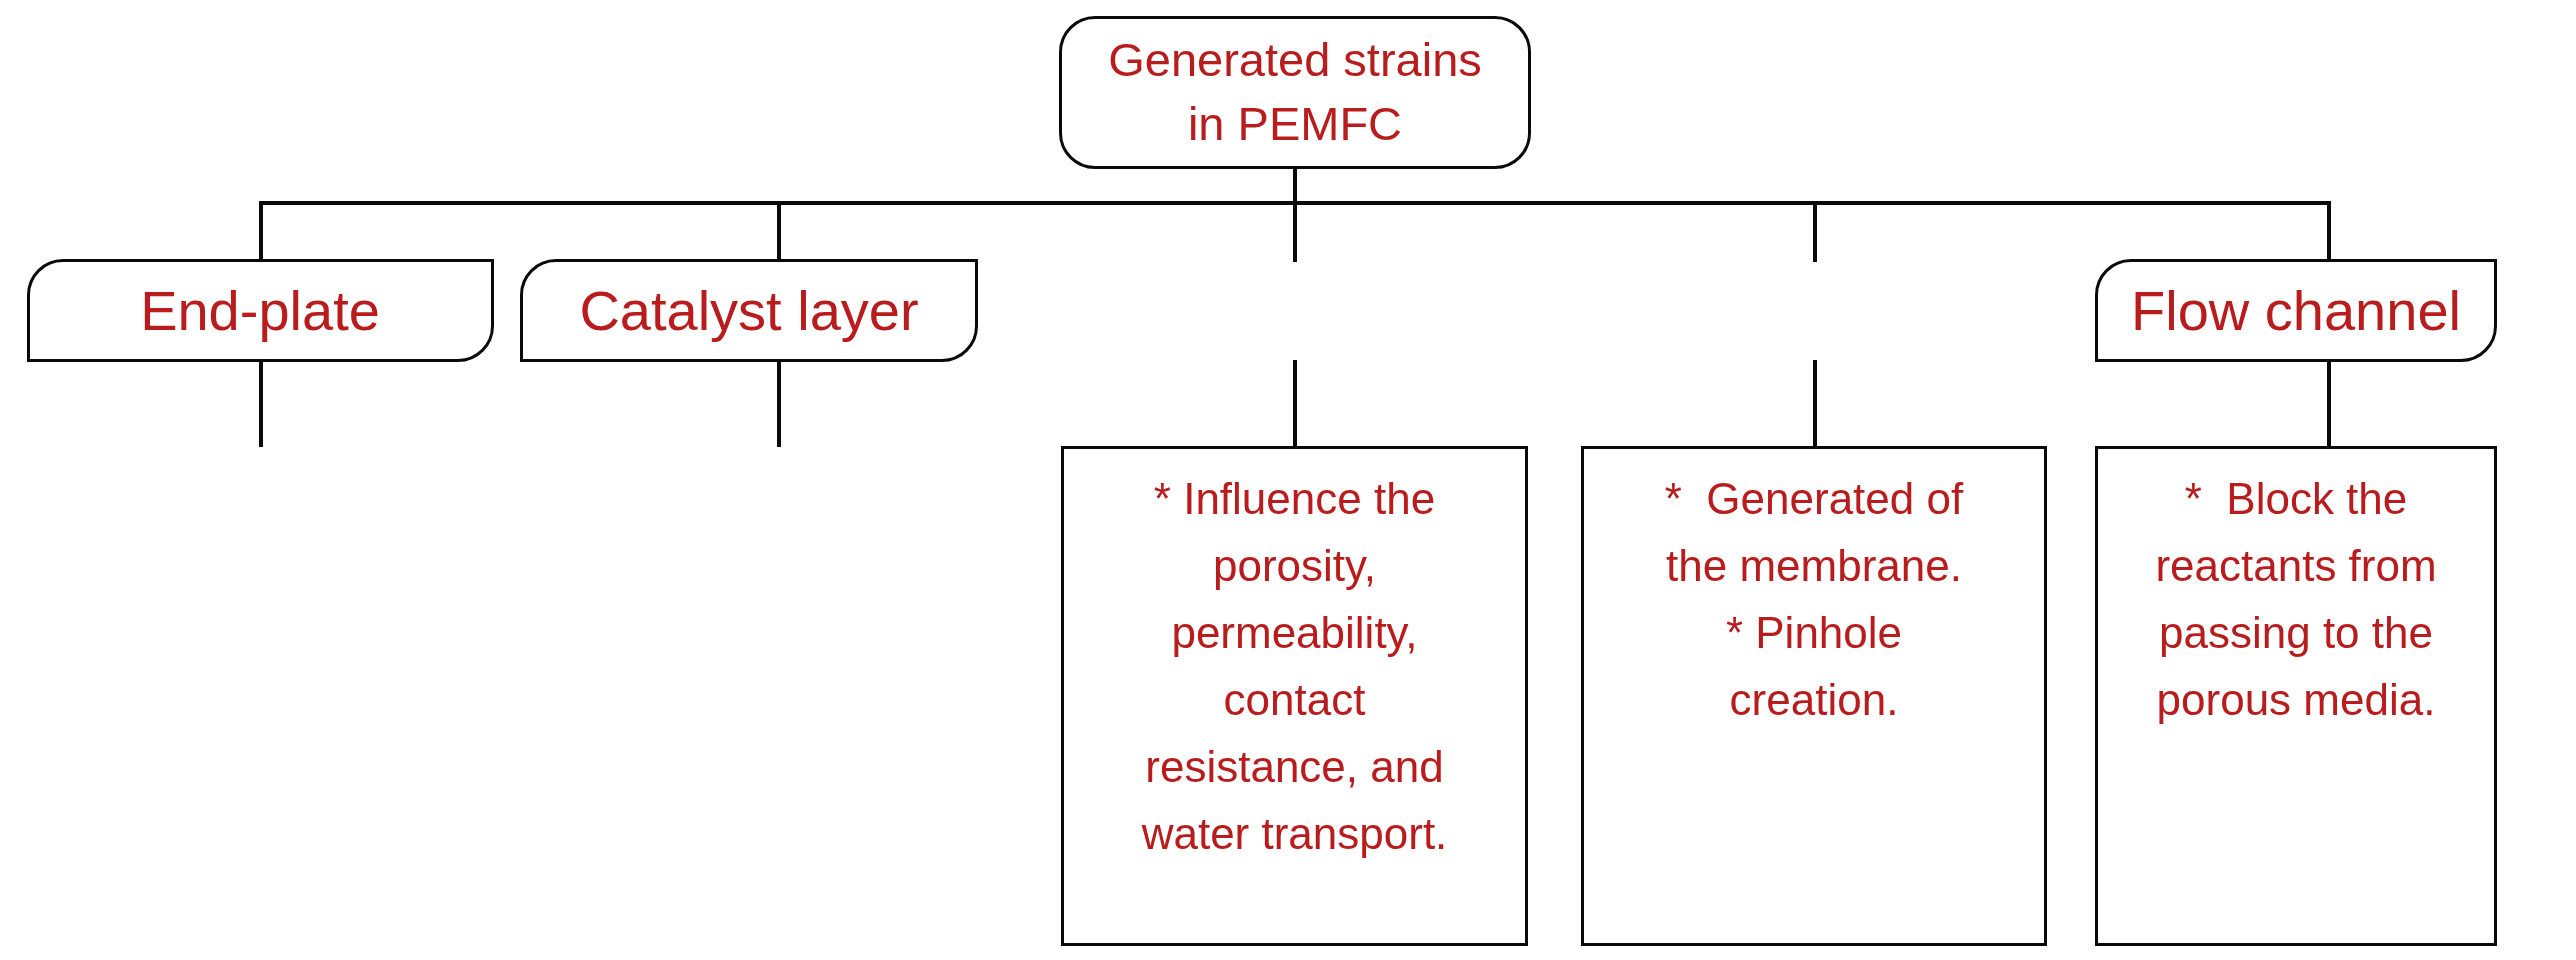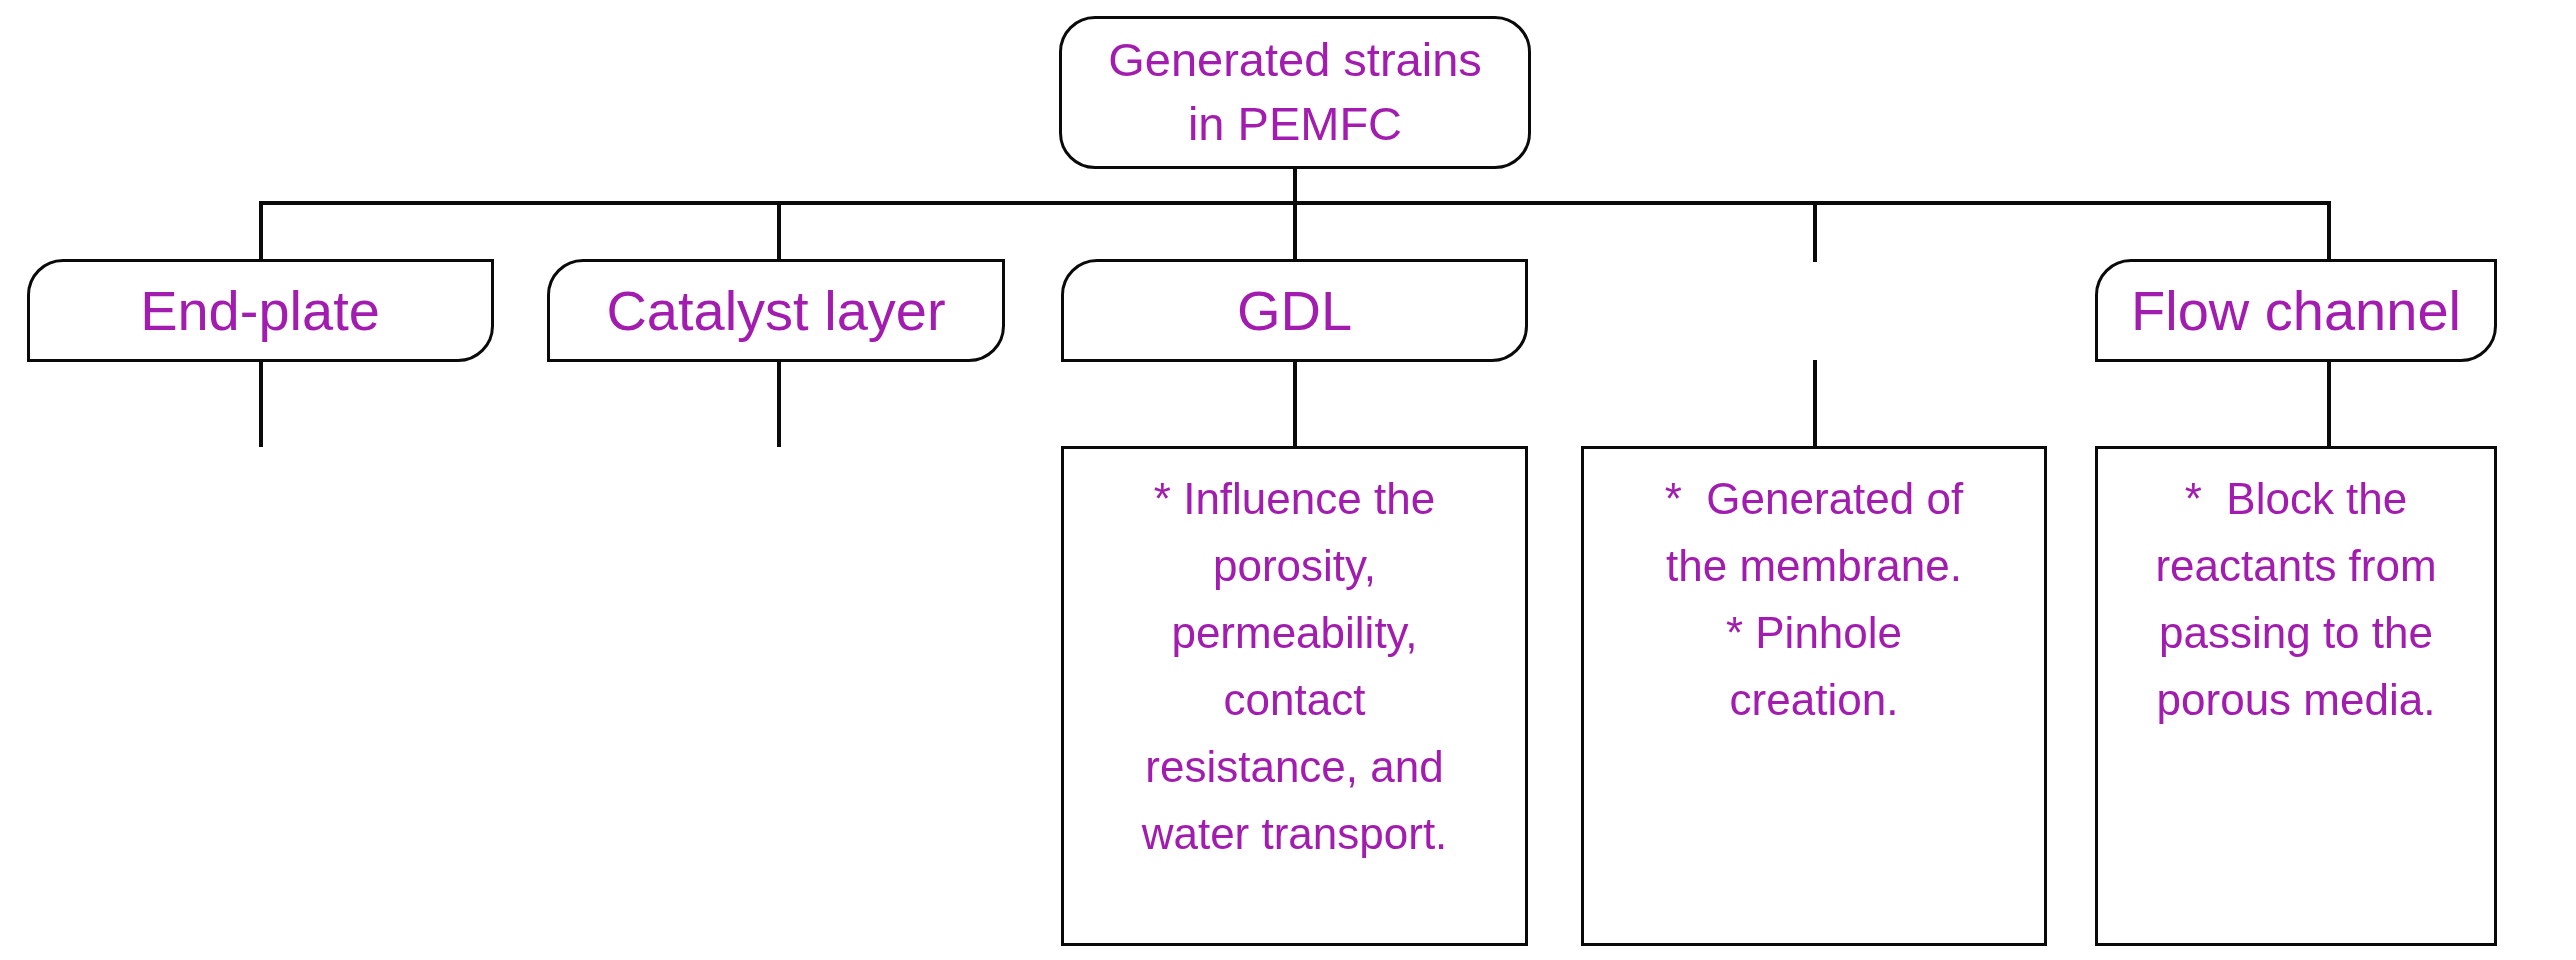--- a/index.html
+++ b/index.html
@@ -6,21 +6,21 @@
     margin: 0;
     padding: 0;
     background: #ffffff;
   }
   .canvas {
     position: relative;
     width: 2576px;
     height: 960px;
     background: #ffffff;
     font-family: "Liberation Sans", "DejaVu Sans", sans-serif;
-    color: #a21caf;
+    color: #b91c1c;
     overflow: hidden;
   }
   .box {
     position: absolute;
     box-sizing: border-box;
     border: 3.9px solid #0a0a0a;
     background: #ffffff;
     display: flex;
     justify-content: center;
     text-align: center;
@@ -62,21 +62,21 @@
   .line {
     position: absolute;
     background: #0a0a0a;
     z-index: 1;
   }
   .line.v { width: 3.9px; }
   .line.h { height: 3.9px; }
 
   
   .col1 { left: 26.5px;   width: 467px; }
-  .col2 { left: 547px;  width: 458px; }
+  .col2 { left: 520px;  width: 458px; }
   .col3 { left: 1061px; width: 467px; }
   .col4 { left: 1581px; width: 466px; }
   .col5 { left: 2095px; width: 402px; }
 </style>
 </head>
 <body>
 
 <div class="canvas">
 
   <div class="box root-box">
@@ -100,23 +100,20 @@
   <div class="line v" style="left:2327px; top:360px; height:87px;"></div>
 
   <div class="box header-box col1">
     <span>End-plate</span>
   </div>
 
   <div class="box header-box col2">
     <span>Catalyst layer</span>
   </div>
 
-  <div class="box header-box col3">
-    <span>GDL</span>
-  </div>
   <div class="box detail-box col3">
     <span>* Influence the
 porosity,
 permeability,
 contact
 resistance, and
 water transport.</span>
   </div>
 
   <div class="box detail-box col4">

